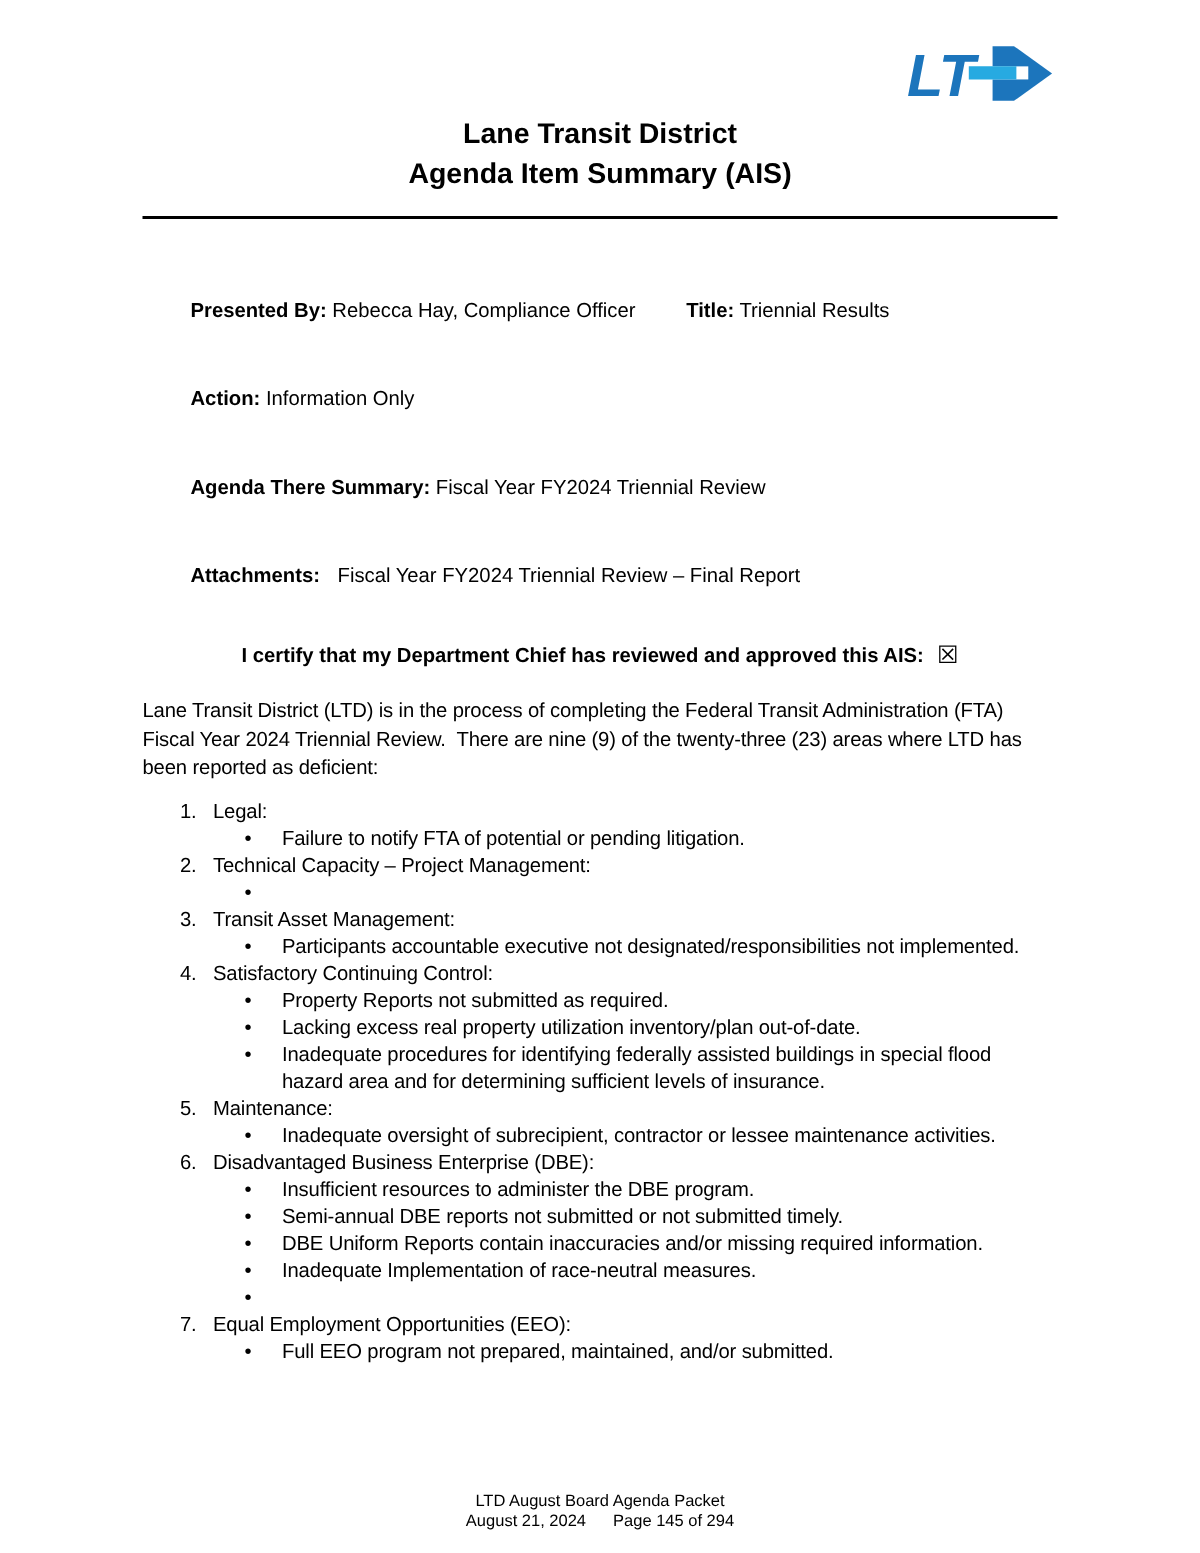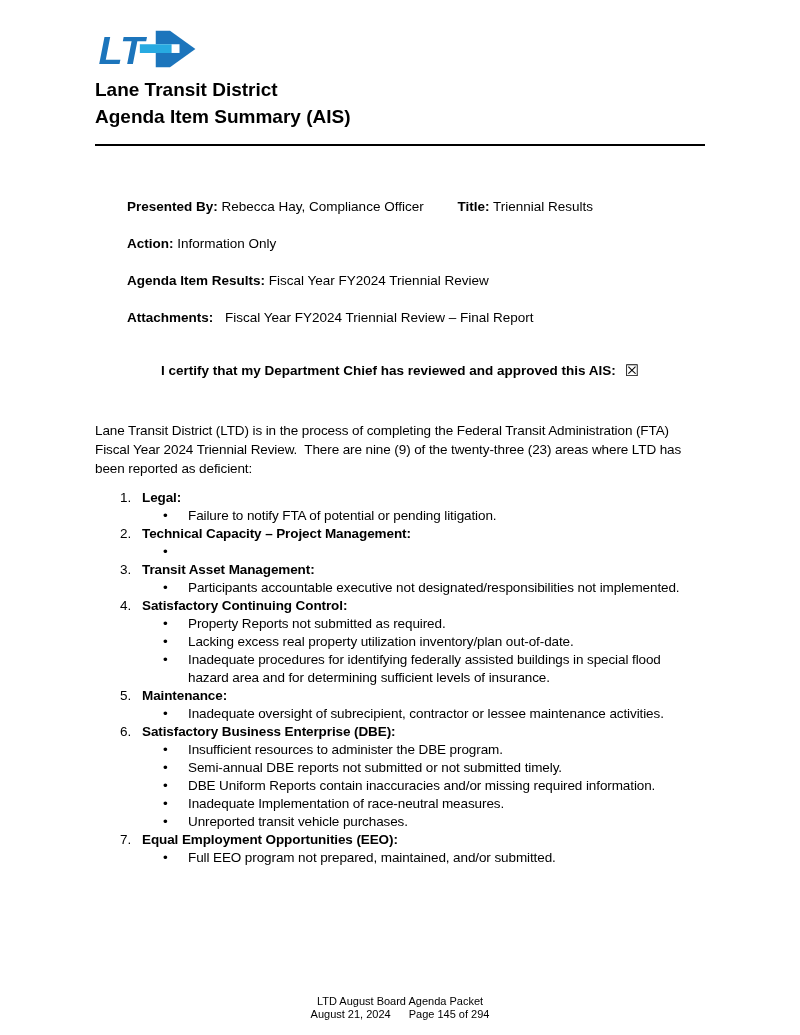--- a/index.html
+++ b/index.html
@@ -4,35 +4,35 @@
 <style>
   * { margin:0; padding:0; box-sizing:border-box; }
   html,body { background:#ffffff; }
   .page {
     width:800px; height:1035px; position:relative; margin:0 auto;
     background:#ffffff; color:#000;
     font-family:"Liberation Sans", sans-serif;
     overflow:hidden;
   }
   .content { padding:26px 95px 0 95px; }
-  .logo-wrap { text-align:left; height:50px; }
-  .doc-title { font-size:19px; font-weight:bold; line-height:27px; }
+  .logo-wrap { text-align:right; height:50px; }
+  .doc-title { text-align:center; font-size:19px; font-weight:bold; line-height:27px; }
   .rule { height:2px; background:#000; margin-top:14px; }
-  .field-row { margin-top:19px; font-size:13.5px; line-height:18px; }
+  .field-row { margin-top:41px; font-size:13.5px; line-height:18px; }
   .field-row.first { margin-top:52px; }
   .lbl { font-weight:bold;padding-left:32px; }
   .title-lbl { font-weight:bold; margin-left:30px;margin-top:13px; }
   .val-gap { margin-left:8px; }
   .certify-row { margin-top:34px; font-size:13.5px; font-weight:bold;text-align:center; }
   .checkbox-glyph { font-size:16px; margin-left:5px; vertical-align:-1px; font-weight:normal; }
-  .intro { margin-top:41px; font-size:13.5px; line-height:19px; letter-spacing:-0.1px; white-space:pre-wrap; }
+  .intro { margin-top:17px; font-size:13.5px; line-height:19px; letter-spacing:-0.1px; white-space:pre-wrap; }
   .list { margin-top:11px; font-size:13.5px; line-height:18px; letter-spacing:-0.1px; }
   .num-row { display:flex; }
   .num { width:22px; margin-left:25px; flex:none; }
-  .cat { font-weight:bold; flex:1; }
+  .cat { font-weight:normal; flex:1; }
   .bullet-row { display:flex; }
   .dot { width:25px; margin-left:68px; flex:none; }
   .btext { flex:1; }
   .footer { position:absolute; left:0; right:0; bottom:14px; text-align:center; font-size:11px; line-height:13px; }
   .footer-gap { display:inline-block; width:18px; }
 </style>
 </head>
 <body>
 
 <div class="page">
@@ -58,21 +58,21 @@
       <span class="title-lbl">Title:</span>
       <span class="val">Triennial Results</span>
     </div>
 
     <div class="field-row">
       <span class="lbl">Action:</span>
       <span class="val">Information Only</span>
     </div>
 
     <div class="field-row">
-      <span class="lbl">Agenda Item Results:</span>
+      <span class="lbl">Agenda There Summary:</span>
       <span class="val">Fiscal Year FY2024 Triennial Review</span>
     </div>
 
     <div class="field-row">
       <span class="lbl">Attachments:</span>
       <span class="val val-gap">Fiscal Year FY2024 Triennial Review – Final Report</span>
     </div>
 
     <div class="certify-row">
       <span>I certify that my Department Chief has reviewed and approved this AIS:</span>
@@ -124,41 +124,40 @@
         <div class="num-row">
           <span class="num">5.</span>
           <span class="cat">Maintenance:</span>
         </div>
         <div class="bullet-row">
           <span class="dot">•</span>
           <span class="btext">Inadequate oversight of subrecipient, contractor or lessee maintenance activities.</span>
         </div>
         <div class="num-row">
           <span class="num">6.</span>
-          <span class="cat">Satisfactory Business Enterprise (DBE):</span>
+          <span class="cat">Disadvantaged Business Enterprise (DBE):</span>
         </div>
         <div class="bullet-row">
           <span class="dot">•</span>
           <span class="btext">Insufficient resources to administer the DBE program.</span>
         </div>
         <div class="bullet-row">
           <span class="dot">•</span>
           <span class="btext">Semi-annual DBE reports not submitted or not submitted timely.</span>
         </div>
         <div class="bullet-row">
           <span class="dot">•</span>
           <span class="btext">DBE Uniform Reports contain inaccuracies and/or missing required information.</span>
         </div>
         <div class="bullet-row">
           <span class="dot">•</span>
           <span class="btext">Inadequate Implementation of race-neutral measures.</span>
         </div>
         <div class="bullet-row">
           <span class="dot">•</span>
-          <span class="btext">Unreported transit vehicle purchases.</span>
         </div>
         <div class="num-row">
           <span class="num">7.</span>
           <span class="cat">Equal Employment Opportunities (EEO):</span>
         </div>
         <div class="bullet-row">
           <span class="dot">•</span>
           <span class="btext">Full EEO program not prepared, maintained, and/or submitted.</span>
         </div>
       </div>

